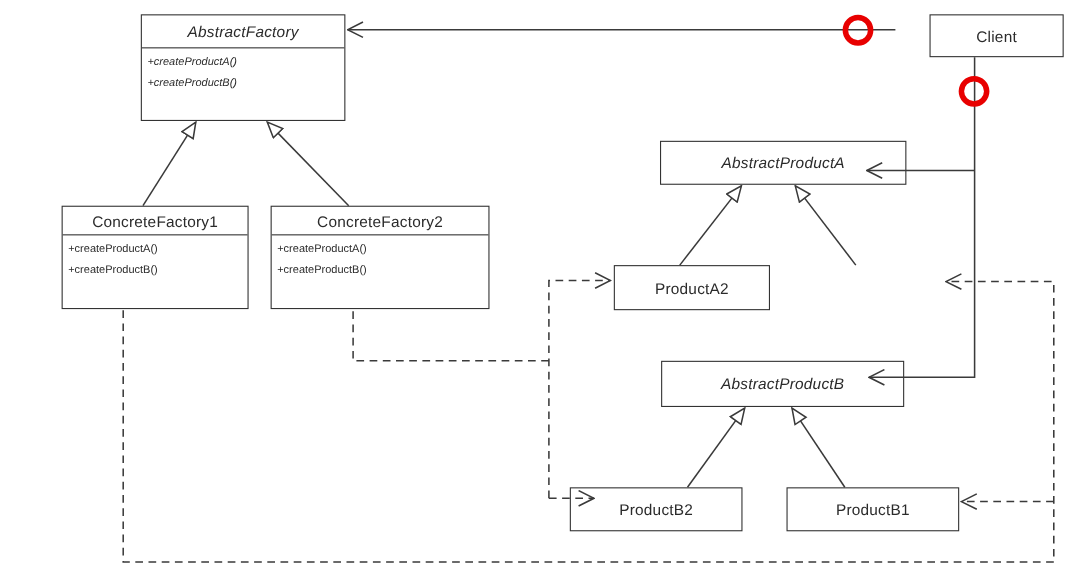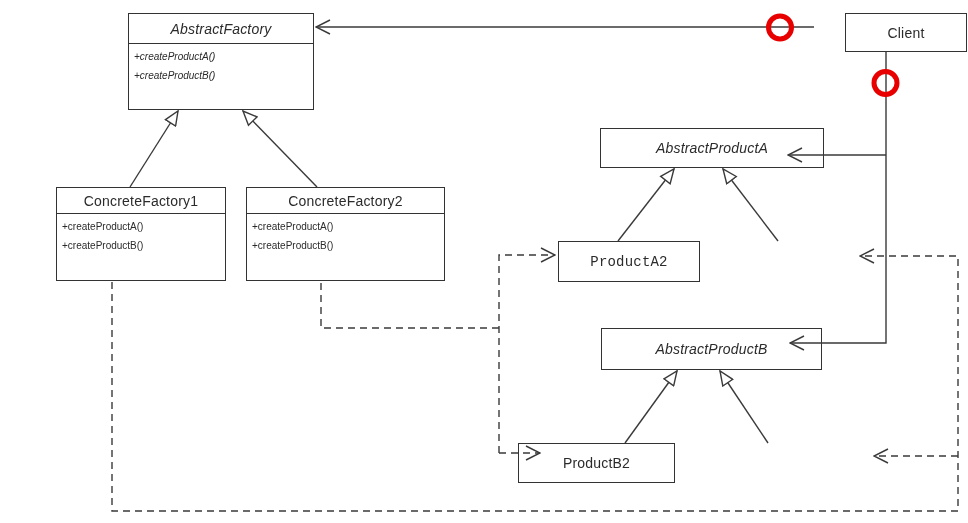--- a/index.html
+++ b/index.html
@@ -45,21 +45,21 @@
   .box-abstract-factory .uml-title{height:30px;}
   .box-client{left:814px;top:13px;width:122px;height:39px;margin-left:31px;}
   .box-client .uml-title{height:100%;}
   .box-cf1{left:12px;top:187px;width:170px;height:94px;margin-left:44px;}
   .box-cf1 .uml-title{height:26px;}
   .box-cf2{left:227px;top:187px;width:199px;height:94px;margin-left:19px;}
   .box-cf2 .uml-title{height:26px;}
   .box-apa{left:600px;top:128px;width:224px;height:40px;}
   .box-apa .uml-title{height:100%;}
   .box-pa2{left:558px;top:241px;width:142px;height:41px;}
-  .box-pa2 .uml-title{height:100%;font-family:Liberation Mono, monospace;}
+  .box-pa2 .uml-title{height:100%;}
   .box-pa1{left:715px;top:241px;width:142px;height:41px;}
   .box-pa1 .uml-title{height:100%;}
   .box-apb{left:601px;top:328px;width:221px;height:42px;}
   .box-apb .uml-title{height:100%;}
   .box-pb2{left:518px;top:443px;width:157px;height:40px;}
   .box-pb2 .uml-title{height:100%;}
   .box-pb1{left:715px;top:443px;width:157px;height:40px;}
   .box-pb1 .uml-title{height:100%;}
 
   .edge{fill:none;stroke:#3a3a3a;stroke-width:1.4;}
@@ -140,14 +140,17 @@
 
 
   <div class="uml-class abstract box-apb">
     <div class="uml-title">AbstractProductB</div>
   </div>
 
   <div class="uml-class box-pb2">
     <div class="uml-title">ProductB2</div>
   </div>
 
+  <div class="uml-class box-pb1">
+    <div class="uml-title">ProductB1</div>
+  </div>
 
 </div>
 
 </body></html>

